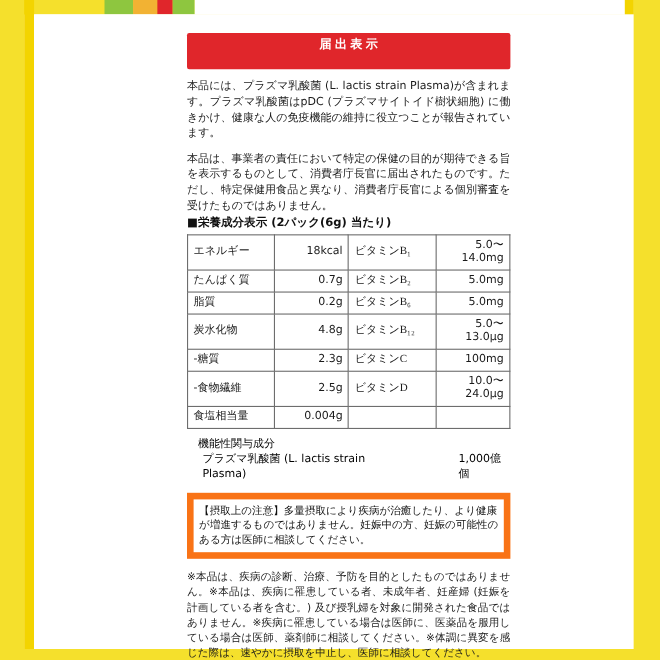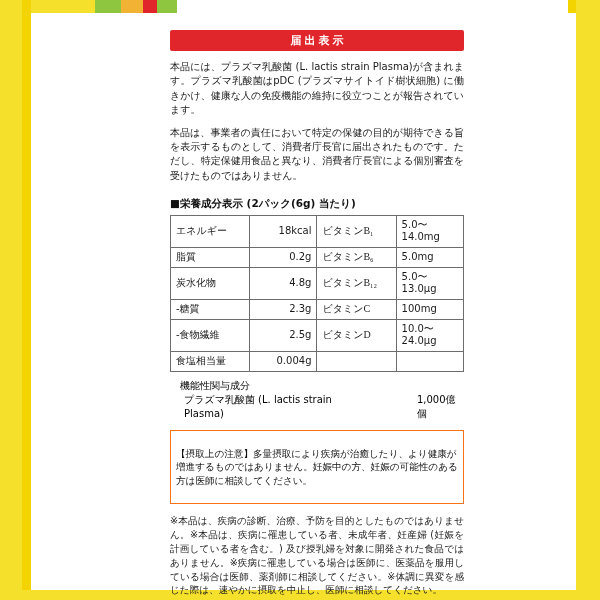--- a/index.html
+++ b/index.html
@@ -82,77 +82,76 @@
   }
 
   
   .badge {
     background: #e0262b;
     color: #ffffff;
     text-align: center;
     font-size: 11px;
     font-weight: bold;
     letter-spacing: 3px;
-    padding: 4px 0 4px 3px;
+    padding: 4px 0 16px 3px;
     border-radius: 2px;
     line-height: 1.2;
   }
 
   
   .para {
     font-size: 10px;
     line-height: 1.42;
     color: #1a1a1a;
     margin-top: 9px;
     text-align: justify;
   }
 
   
   .nutri-head {
     font-size: 10.5px;
     font-weight: bold;
     color: #111;
-    margin-top: 14px;
     margin-bottom: 4px;
   }
 
   
   table.nutri {
     border-collapse: collapse;
     width: 100%;
     font-size: 10px;
     color: #1a1a1a;
   }
   table.nutri td {
     border: 1px solid #6d6d6d;
     padding: 3px 5px;
     line-height: 1.25;
     height: 13px;
   }
   td.lbl { text-align: left; width: 27%; }
   td.val { text-align: right; width: 23%; }
   td.lbl2 { text-align: left; width: 27%; border-left: 1px solid #6d6d6d; font-family: Liberation Serif, serif; }
-  td.val2 { text-align: left; width: 23%; margin-top: 16px; }
+  td.val2 { text-align: right; width: 23%; margin-top: 16px; }
   td.blank { border: none; }
   .sub { padding-left: 4px; }
 
   
   .func {
     font-size: 10px;
     line-height: 1.4;
     margin-top: 7px;
     padding-left: 10px;
   }
   .func .row2 { padding-left: 4px; display: flex; justify-content: flex-end; gap: 48px; }
 
   
   .caution {
     margin-top: 9px;
-    border: 1px solid #f97316;
-    padding: 16px 5px;
+    border: 6px solid #f97316;
+    padding: 4px 5px;
     font-size: 9.6px;
     line-height: 1.4;
     color: #111;
   }
 
   
   .notes {
     margin-top: 10px;
     font-size: 9.6px;
     line-height: 1.45;
@@ -199,20 +198,26 @@
 
       <table class="nutri">
         <tbody>
           <tr>
             <td class="lbl">エネルギー</td>
             <td class="val">18kcal</td>
             <td class="lbl2">ビタミンB₁</td>
             <td class="val2">5.0〜14.0mg</td>
           </tr>
           <tr>
+            <td class="lbl">たんぱく質</td>
+            <td class="val">0.7g</td>
+            <td class="lbl2">ビタミンB₂</td>
+            <td class="val2">5.0mg</td>
+          </tr>
+          <tr>
             <td class="lbl">脂質</td>
             <td class="val">0.2g</td>
             <td class="lbl2">ビタミンB₆</td>
             <td class="val2">5.0mg</td>
           </tr>
           <tr>
             <td class="lbl">炭水化物</td>
             <td class="val">4.8g</td>
             <td class="lbl2">ビタミンB₁₂</td>
             <td class="val2">5.0〜13.0µg</td>

